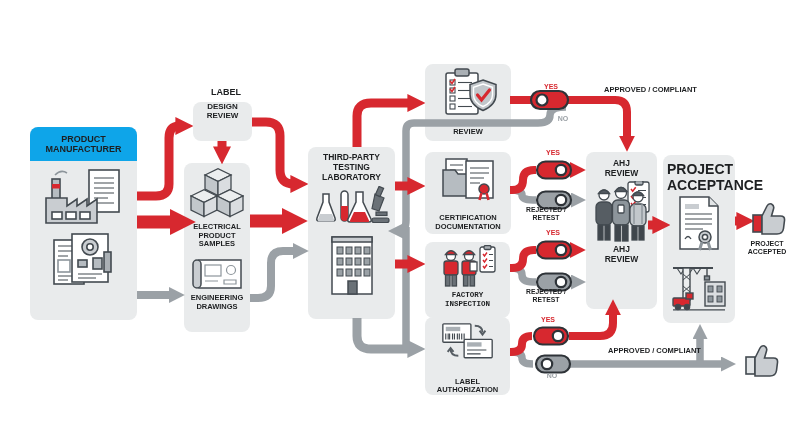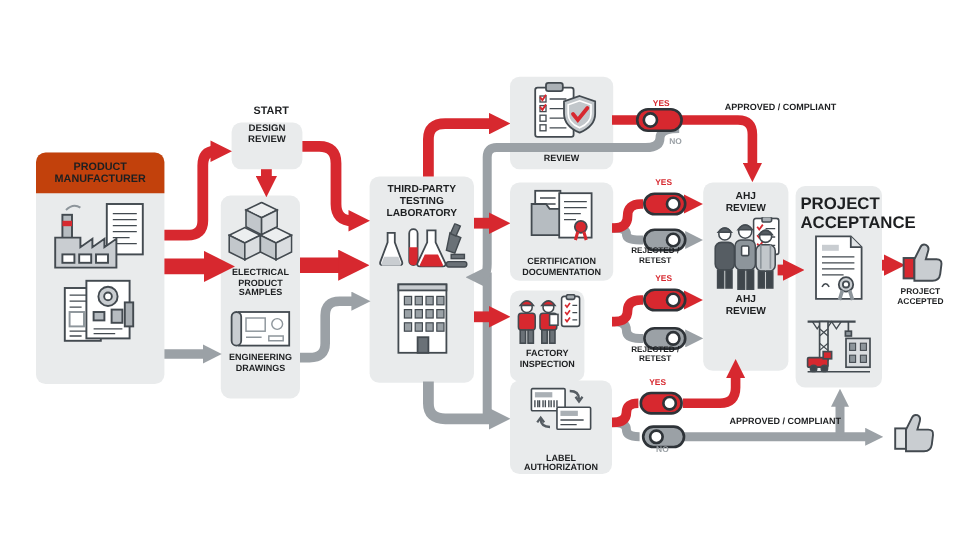--- a/index.html
+++ b/index.html
@@ -5,21 +5,21 @@
   html,body{margin:0;padding:0;background:#fff;}
   .canvas{position:relative;width:800px;height:447px;background:#fff;overflow:hidden;
           font-family:"Liberation Sans",sans-serif;}
   .box{position:absolute;background:#e9ebec;border-radius:8px;display:flex;flex-direction:column;
        align-items:center;z-index:1;}
   .lbl{font-weight:bold;color:#1d1f21;text-align:center;line-height:1.16;}
   .edge-lbl{position:absolute;font-weight:bold;text-align:center;line-height:1.15;z-index:3;white-space:nowrap;}
   .edge-lbl.wrap{white-space:normal;}
   .red{color:#d7282f;} .grayt{color:#9ba1a6;} .dark{color:#1d1f21;}
   #wires{position:absolute;left:0;top:0;z-index:2;pointer-events:none;}
-  .hdr{background:#c2410c;border-radius:8px 8px 0 0;align-self:stretch;display:flex;
+  .hdr{background:#0ea5e9;border-radius:8px 8px 0 0;align-self:stretch;display:flex;
        align-items:center;justify-content:center;}
   svg.icon{display:block;}
 </style>
 </head>
 <body>
 
 <div class="canvas">
 
   <svg id="wires" width="800" height="447" viewBox="0 0 800 447">
     <defs>
@@ -122,21 +122,21 @@
         <circle cx="42" cy="15" r="8" fill="#c9cdd1"></circle>
           <circle cx="42" cy="15" r="3.2" fill="#fff"></circle>
         <rect x="30" y="28" width="9" height="7" fill="#b6bcc1"></rect>
         <rect x="45" y="26" width="9" height="11" fill="#b6bcc1"></rect>
         <path d="M30,42 h24 M30,46 h18" stroke-width="1.1"></path>
         <rect x="56" y="20" width="7" height="20" fill="#aab0b5"></rect>
       </g>
     </svg>
   </div>
 
-  <div class="edge-lbl dark" style="left:196px;top:87px;width:60px;font-size:9px;">START</div>
+  <div class="edge-lbl dark" style="left:196px;top:87px;width:60px;font-size:9px;">LABEL</div>
   <div class="box" style="left:193px;top:102px;width:59px;height:39px;justify-content:flex-start;">
     <span class="lbl" style="font-size:8px;width:46px;">DESIGN REVIEW</span>
   </div>
 
   <div class="box" style="left:308px;top:147px;width:87px;height:172px;">
     <span class="lbl" style="font-size:8.5px;width:78px;margin-top:6px;">THIRD-PARTY TESTING LABORATORY</span>
     <svg class="icon" width="76" height="40" viewBox="0 0 76 40" style="margin-top:3px;">
       <g stroke="#434a50" stroke-width="1.5">
         <path d="M9,8 h6 v8 l6,16 q1,3 -2,3 h-14 q-3,0 -2,-3 l6,-16 z" fill="#fff"></path>
         <path d="M6,28 l-2,5.5 q-0.7,2 1.5,2 h13 q2.2,0 1.5,-2 L18,28 z" fill="#c9cdd1" stroke="none"></path>
@@ -234,21 +234,21 @@
         <path d="M4,15 h12 l3,4 h16 v22 H4 z" fill="#b6bcc1"></path>
         <rect x="27" y="6" width="27" height="37" fill="#fff"></rect>
         <path d="M31,13 h19 M31,18 h19 M31,23 h14 M31,28 h10" stroke-width="1.1"></path>
         <circle cx="45" cy="34" r="5" fill="#d7282f"></circle>
         <path d="M42.5,38 l-2,7 M47.5,38 l2,7" stroke="#d7282f" stroke-width="2.6" fill="none"></path>
       </g>
     </svg>
     <span class="lbl" style="font-size:7.5px;width:84px;margin-top:11px;">CERTIFICATION DOCUMENTATION</span>
   </div>
 
-  <div class="box" style="left:425px;top:242px;width:62px;height:76px;">
+  <div class="box" style="left:425px;top:242px;width:85px;height:76px;font-family:Liberation Mono, monospace;">
     <svg class="icon" width="58" height="44" viewBox="0 0 58 44" style="margin-top:3px;">
       <g stroke="#434a50" stroke-width="1.3">
         <rect x="41" y="2" width="15" height="25" rx="2" fill="#fff"></rect>
         <rect x="45" y="0.5" width="7" height="4" rx="1.5" fill="#aab0b5"></rect>
         <path d="M44,9 l1.5,2 2.5,-3.5 M44,15 l1.5,2 2.5,-3.5 M44,21 l1.5,2 2.5,-3.5" stroke="#d7282f" stroke-width="1.4" fill="none"></path>
         <path d="M50,9.5 h4 M50,15.5 h4 M50,21.5 h4" stroke-width="1.1"></path>
         <circle cx="12" cy="11" r="4.5" fill="#fff"></circle>
         <path d="M6.5,9.5 q5.5,-7.5 11,0 z" fill="#d7282f"></path>
         <rect x="5" y="16" width="14" height="14" rx="2.5" fill="#d7282f"></rect>
         <rect x="6.5" y="30" width="4.5" height="11" fill="#6a7177"></rect>

